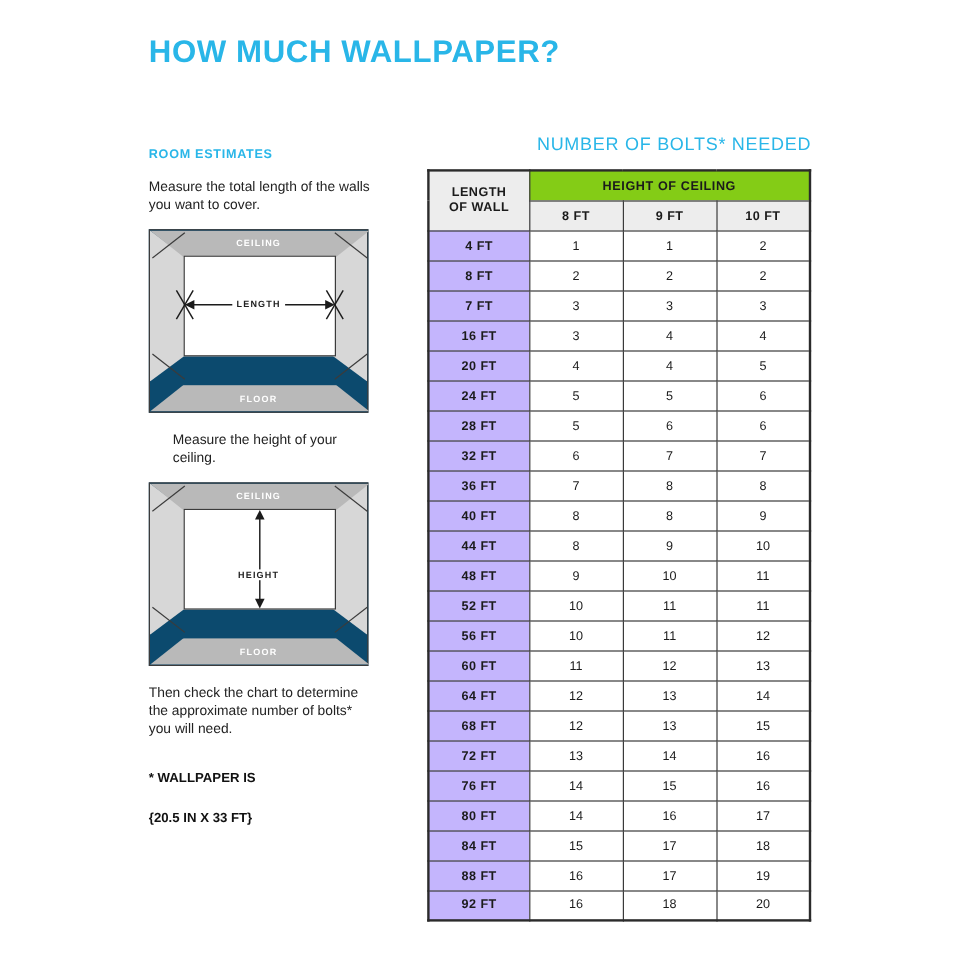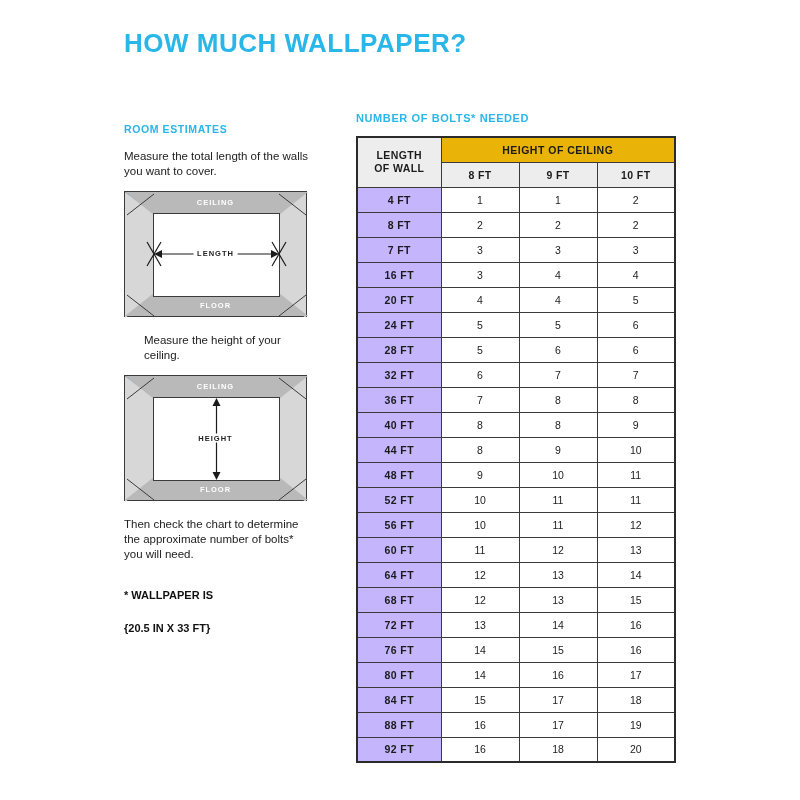--- a/index.html
+++ b/index.html
@@ -38,21 +38,21 @@
     color: #29b6e8;
     margin-bottom: 14px;
   }
   .body-text {
     font-size: 11.5px;
     line-height: 15px;
     color: #222;
   }
   .diagram {
     position: relative;
-    width: 183px; height: 126px;
+    width: 183px; height: 153px;
     margin: 12px 0 0 0;
     background: #0c4a6e;
     border: 1.5px solid #3b3b3b;
   }
   .diag-inner {
     position: absolute;
     left: 28px; top: 21px;
     width: 127px; height: 84px;
     border: 1.5px solid #3b3b3b;
     background: #ffffff;
@@ -113,25 +113,25 @@
     color: #111;
   }
 
   
   .table-wrap {
     position: absolute;
     left: 356px; top: 112px;
     width: 320px;
   }
   .table-head-label {
-    font-size: 11px;
-    font-weight: bold;
+    font-size: 15px;
+    font-weight: normal;
     letter-spacing: 0.6px;
     color: #29b6e8;
-    text-align: left;
+    text-align: right;
     margin-bottom: 12px;
   }
   table.bolts {
     border-collapse: collapse;
     width: 320px;
     table-layout: fixed;
   }
   table.bolts th, table.bolts td {
     border: 1px solid #3a3a3a;
     text-align: center;
@@ -142,21 +142,21 @@
   }
   th.wall-head {
     width: 84px;
     background: #ededed;
     font-weight: bold;
     font-size: 10.5px;
     letter-spacing: 0.4px;
     line-height: 13px;
   }
   th.ceiling-head {
-    background: #eab308;
+    background: #84cc16;
     font-weight: bold;
     font-size: 10.5px;
     letter-spacing: 0.5px;
     height: 32px;
   }
   th.sub-head {
     background: #ededed;
     font-weight: bold;
     font-size: 10px;
     letter-spacing: 0.4px;

